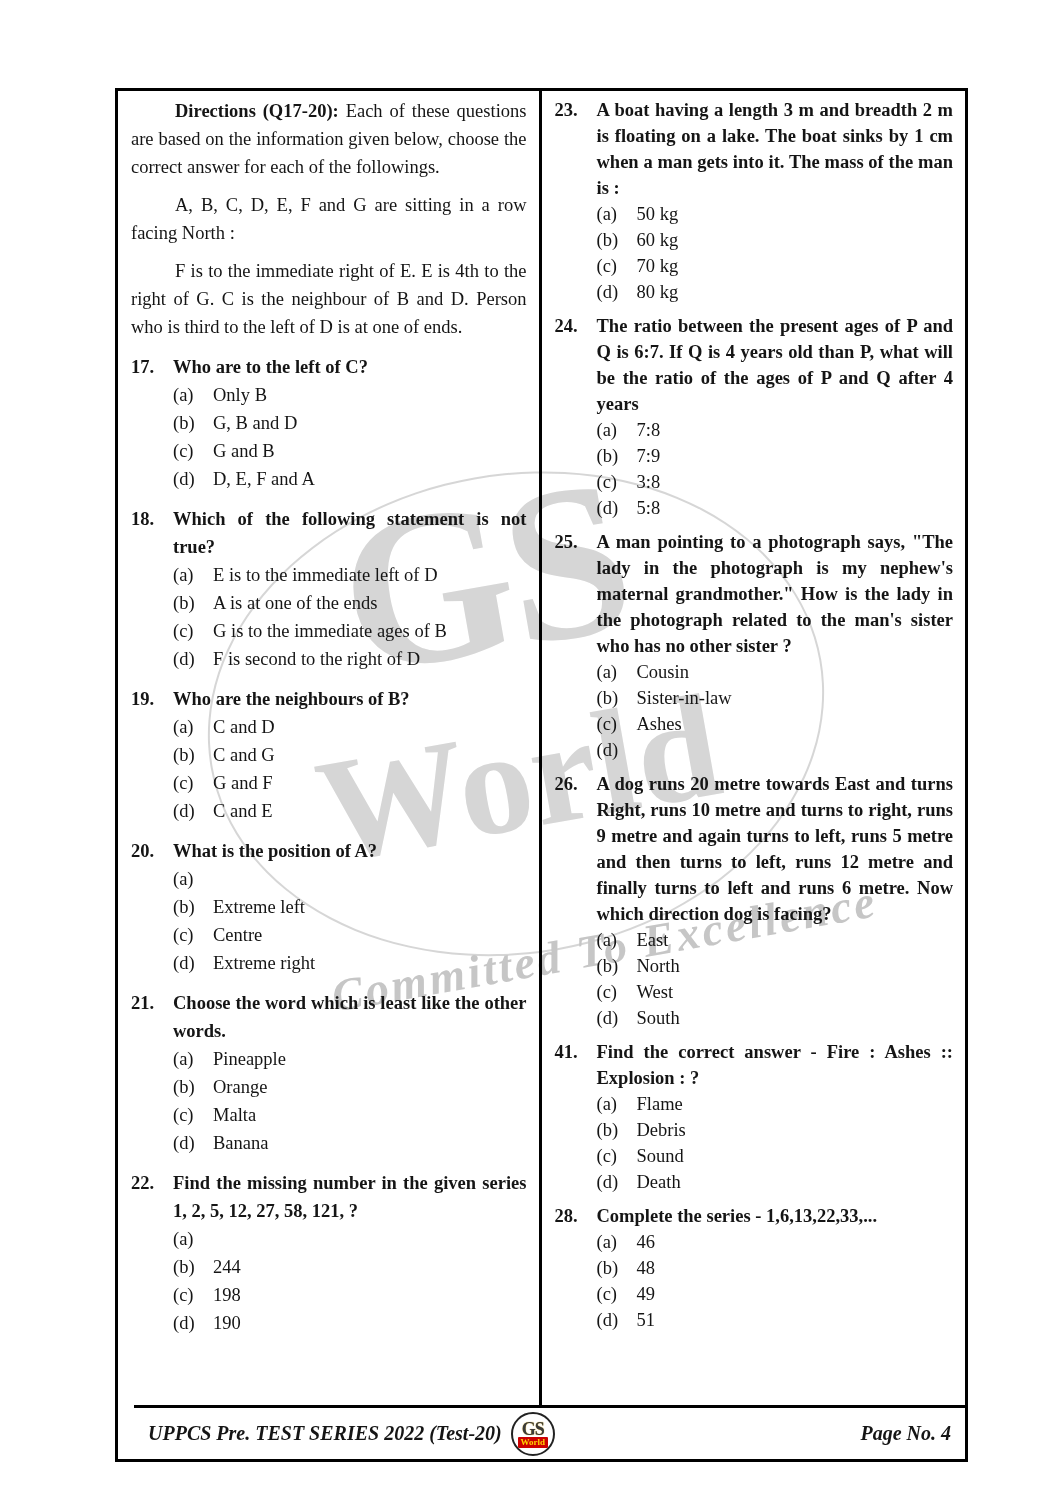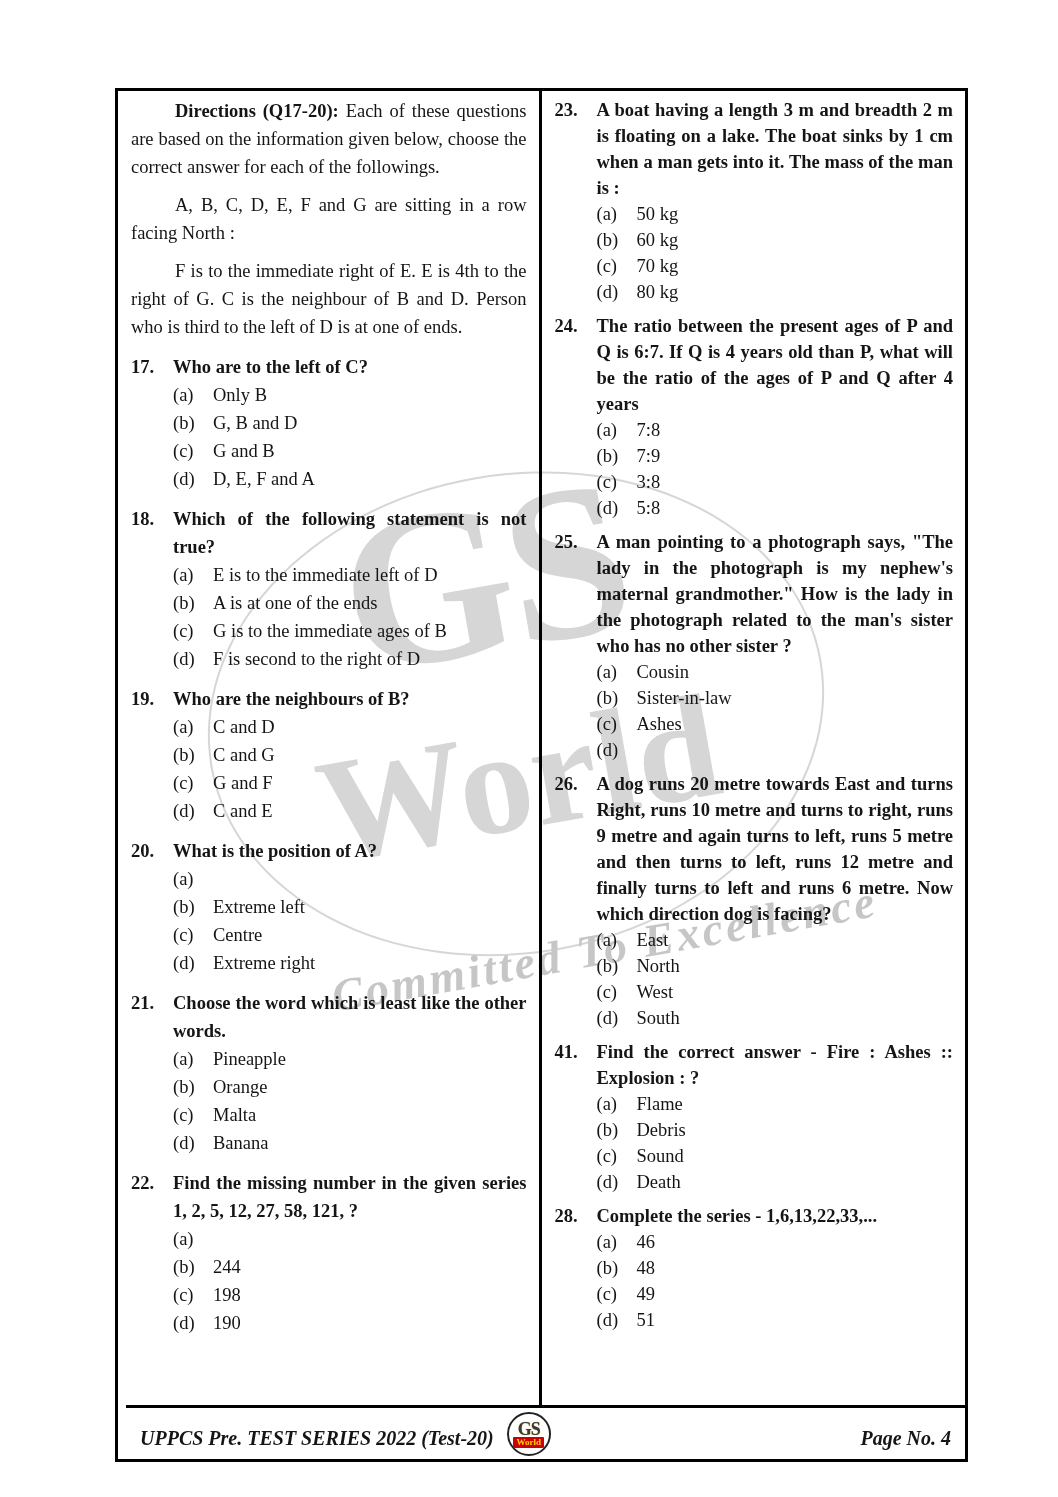--- a/index.html
+++ b/index.html
@@ -54,23 +54,23 @@
   .col.right .question:first-child { margin-top:0; }
   .q-head { display:flex;font-weight:bold; }
   .q-num  { flex:0 0 42px; }
   .q-text { flex:1; text-align:justify; }
   .q-options { margin-left:42px; }
   .option { display:flex; }
   .opt-label { flex:0 0 40px; }
   .opt-text  { flex:1; }
   
   .footer {
-    position:absolute; left:8px; right:0; bottom:0; height:54px;
+    position:absolute; left:16px; right:0; bottom:0; height:54px;
     border-top:3px solid #000; z-index:2; background:#fff;
-    display:flex; align-items:flex-end; padding:9px 14px;
+    display:flex; align-items:center; padding:9px 14px;
     font-size:20px; font-weight:bold; font-style:italic;
   }
   .footer-left  { flex:0 0 auto; }
   .footer-right { margin-left:auto; }
   .footer-logo {
     position:absolute; left:48%; top:4px; transform:translateX(-50%);
     font-style:normal;
   }
   .logo-circle {
     width:44px; height:44px; border-radius:50%; border:2px solid #222;

